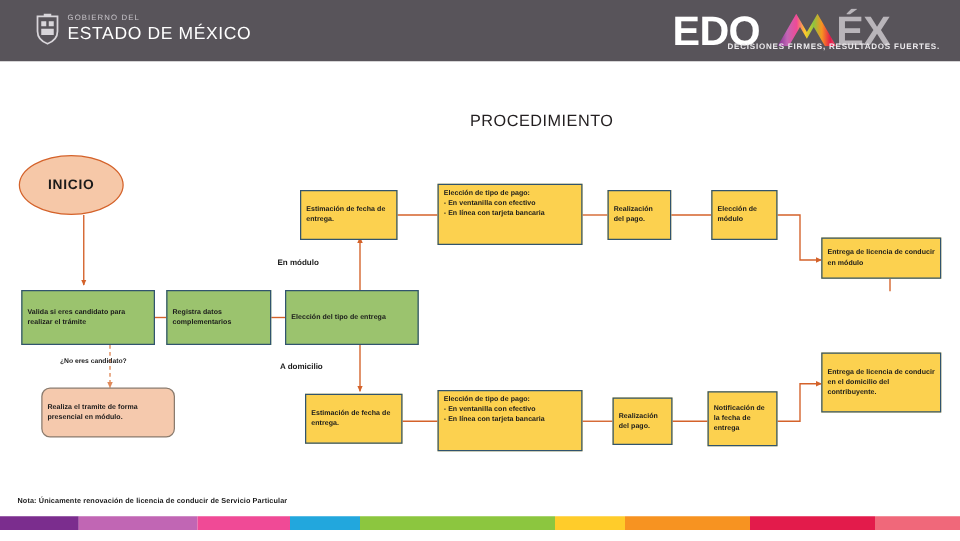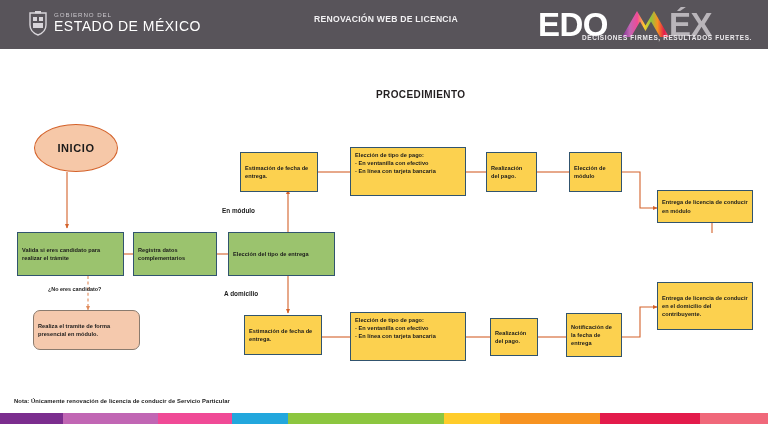--- a/index.html
+++ b/index.html
@@ -81,22 +81,22 @@
     font-weight: bold;
     letter-spacing: 0.65px;
     color: #eceaed;
     text-align: right;
   }
 
   
   #procedimiento {
     position: absolute;
     left: 344px; top: 89px;
-    font-size: 10px;
-    font-weight: bold;
+    font-size: 13px;
+    font-weight: normal;
     color: #231f20;
     letter-spacing: 0.4px;
     padding-left: 32px;
   }
 
   
   .node {
     position: absolute;
     box-sizing: border-box;
     display: flex;
@@ -196,21 +196,20 @@
           <rect x="7" y="1" width="6" height="2.4" fill="#d8d5da"></rect>
         </svg>
       </span>
       <span class="gob-text">
         <span class="gob-line1">GOBIERNO DEL</span>
         <span class="gob-line2">ESTADO DE MÉXICO</span>
       </span>
     </div>
 
     <div id="header-title">
-      <div>RENOVACIÓN WEB DE LICENCIA</div>
     </div>
 
     <svg id="edomex-logo" viewBox="0 0 218 36">
       <defs>
         <clipPath id="mclip">
           <path d="M86 30 L101 4 L109.5 18.5 L118 4 L133 30 L124 30 L115 14.5 L109.5 24 L104 14.5 L95 30 Z"></path>
         </clipPath>
         <linearGradient id="mgrad" x1="0" y1="0" x2="1" y2="0">
           <stop offset="0%" stop-color="#7b2d8e"></stop>
           <stop offset="16%" stop-color="#c166b4"></stop>
@@ -269,21 +268,21 @@
       <line x1="538" y1="337" x2="566" y2="337"></line>
 
       <path d="M 622 337 L 640 337 L 640 307 L 657 307" marker-end="url(#arrow)"></path>
     </g>
     <g stroke="#e08a5a" stroke-width="1.1" fill="none" stroke-dasharray="3,2.6">
 
       <line x1="88" y1="276" x2="88" y2="310" marker-end="url(#arrow-d)"></line>
     </g>
   </svg>
 
-  <div class="terminator" style="left:34px; top:124px; width:84px; height:48px;">INICIO</div>
+  <div class="terminator" style="left:15px; top:124px; width:84px; height:48px;">INICIO</div>
 
   <div class="node green" style="left:17px; top:232px; width:107px; height:44px;">
     <span>Valida si eres candidato para realizar el trámite</span>
   </div>
 
   <div class="branch-label" style="left:48px; top:285px;">
     <span>¿No eres candidato?</span>
   </div>
 
   <div class="node peach-round" style="left:33px; top:310px; width:107px; height:40px;">

